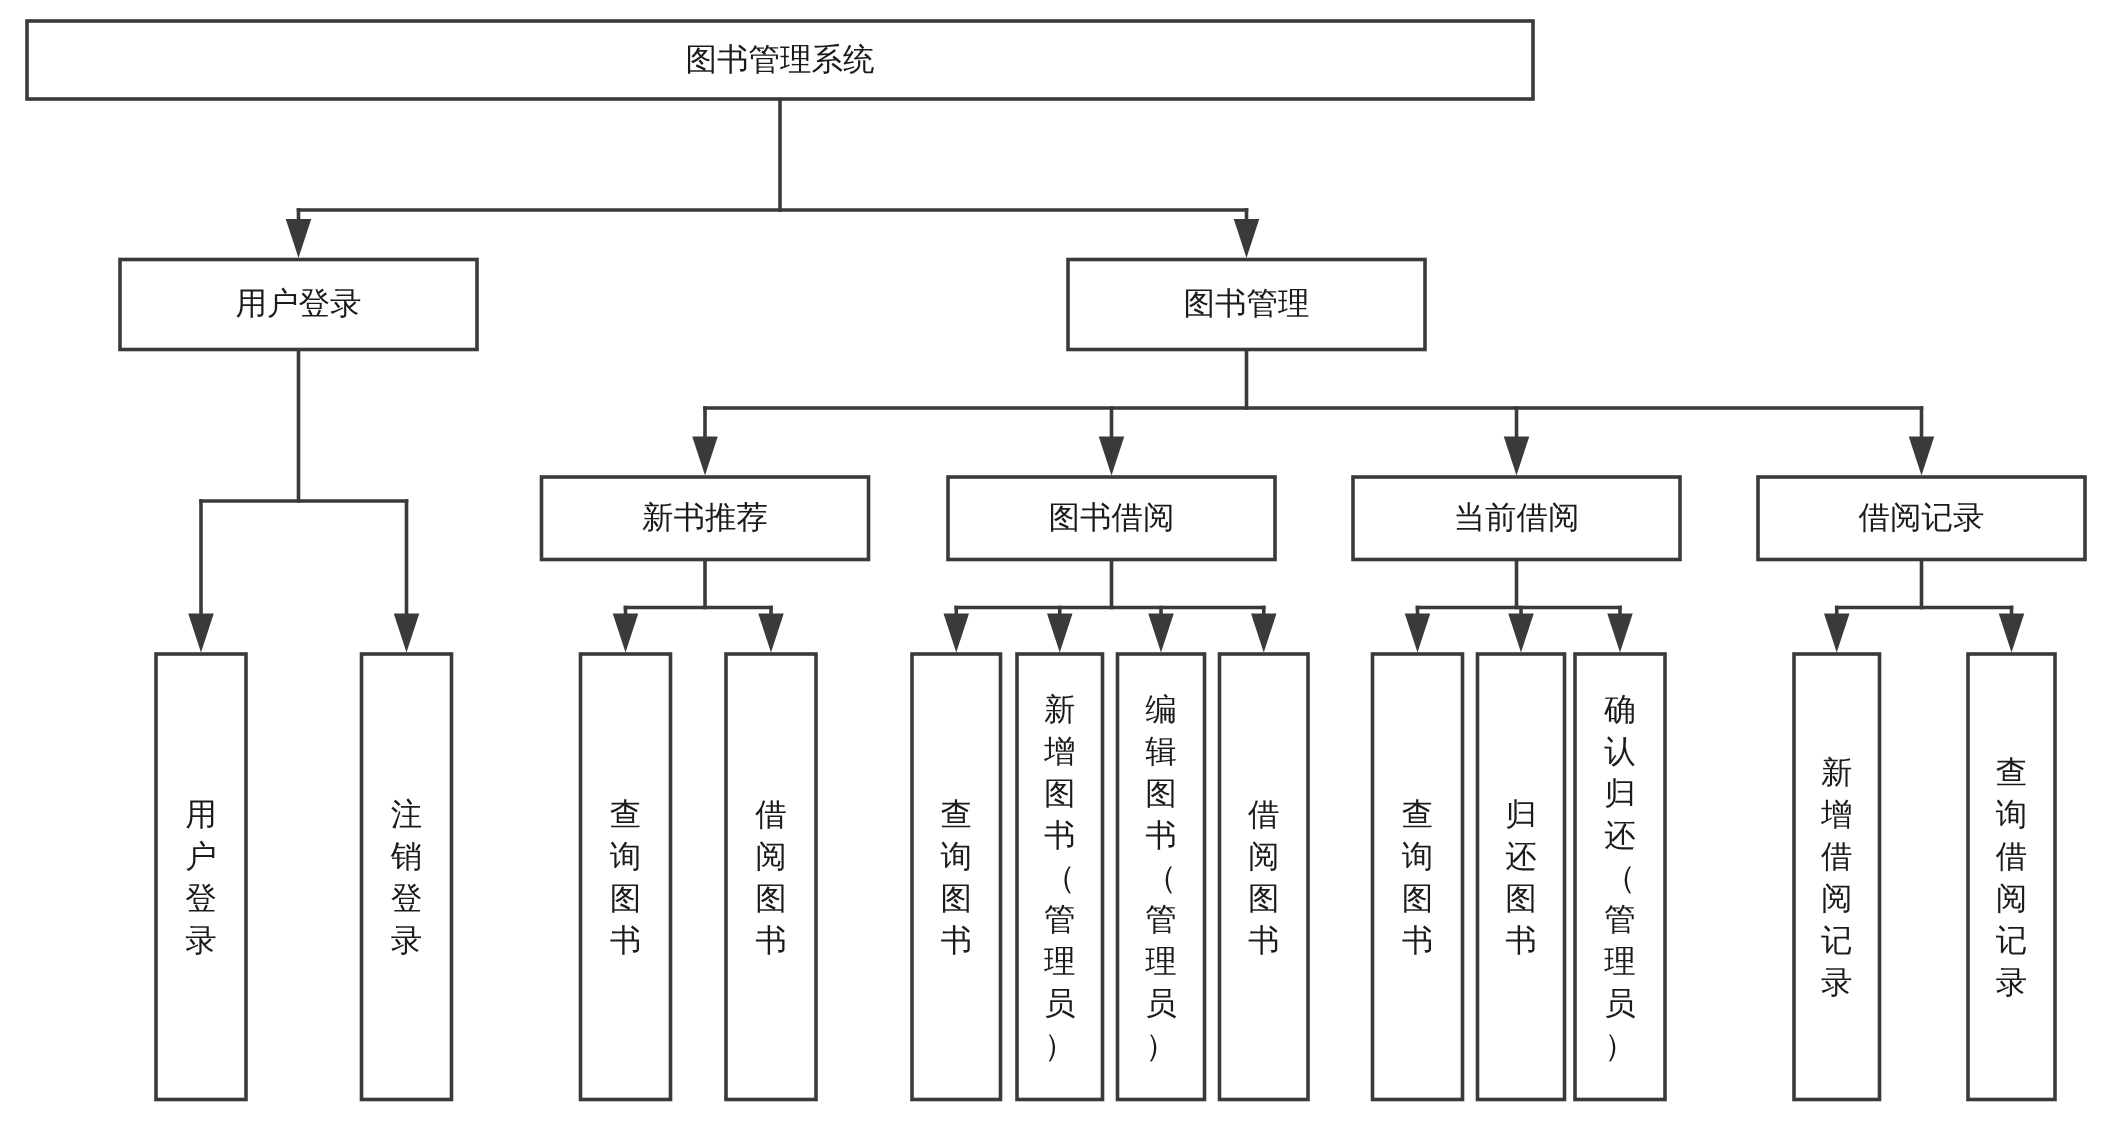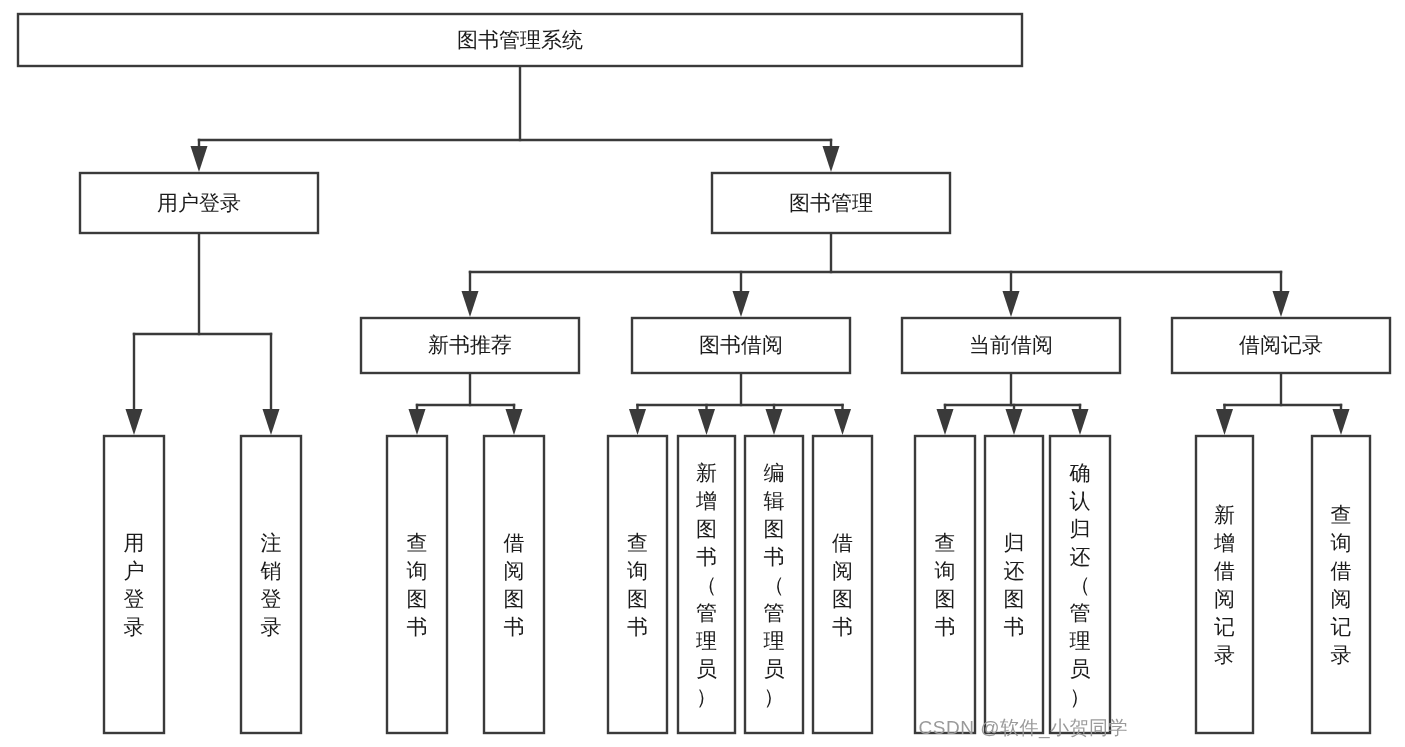--- a/index.html
+++ b/index.html
@@ -218,14 +218,13 @@
         <g>
           <rect class="node-box" x="1196" y="436" width="57" height="297"></rect>
           <text class="node-label-vertical" x="1224.5" y="522.34"><tspan x="1224.5" dy="0">新</tspan><tspan x="1224.5" dy="28">增</tspan><tspan x="1224.5" dy="28">借</tspan><tspan x="1224.5" dy="28">阅</tspan><tspan x="1224.5" dy="28">记</tspan><tspan x="1224.5" dy="28">录</tspan></text>
         </g>
         <g>
           <rect class="node-box" x="1312" y="436" width="58" height="297"></rect>
           <text class="node-label-vertical" x="1341" y="522.34"><tspan x="1341" dy="0">查</tspan><tspan x="1341" dy="28">询</tspan><tspan x="1341" dy="28">借</tspan><tspan x="1341" dy="28">阅</tspan><tspan x="1341" dy="28">记</tspan><tspan x="1341" dy="28">录</tspan></text>
         </g>
       </g>
   </svg>
-  <div class="watermark-text">CSDN @软件_小贺同学</div>
 </div>
 
 </body></html>

